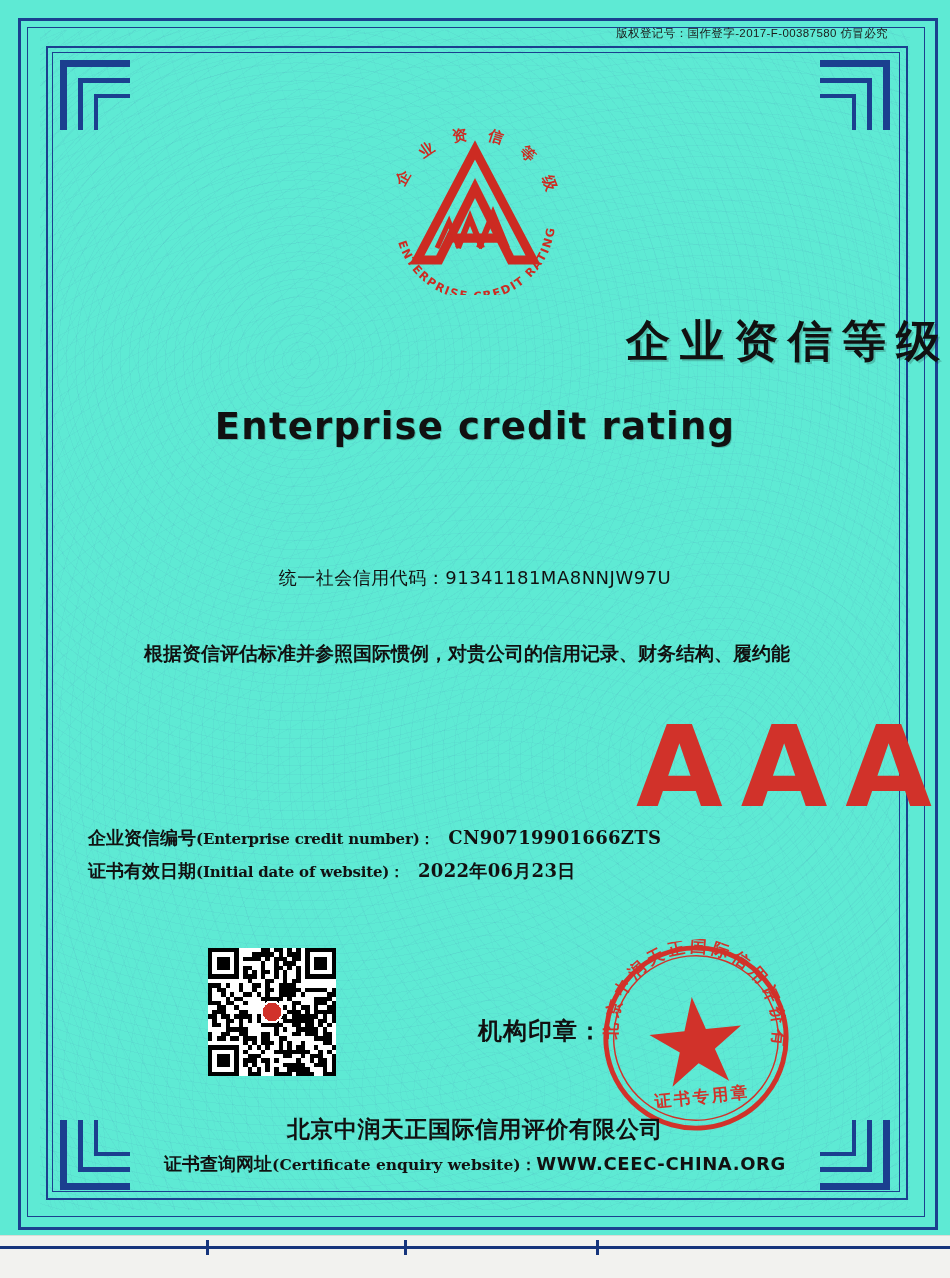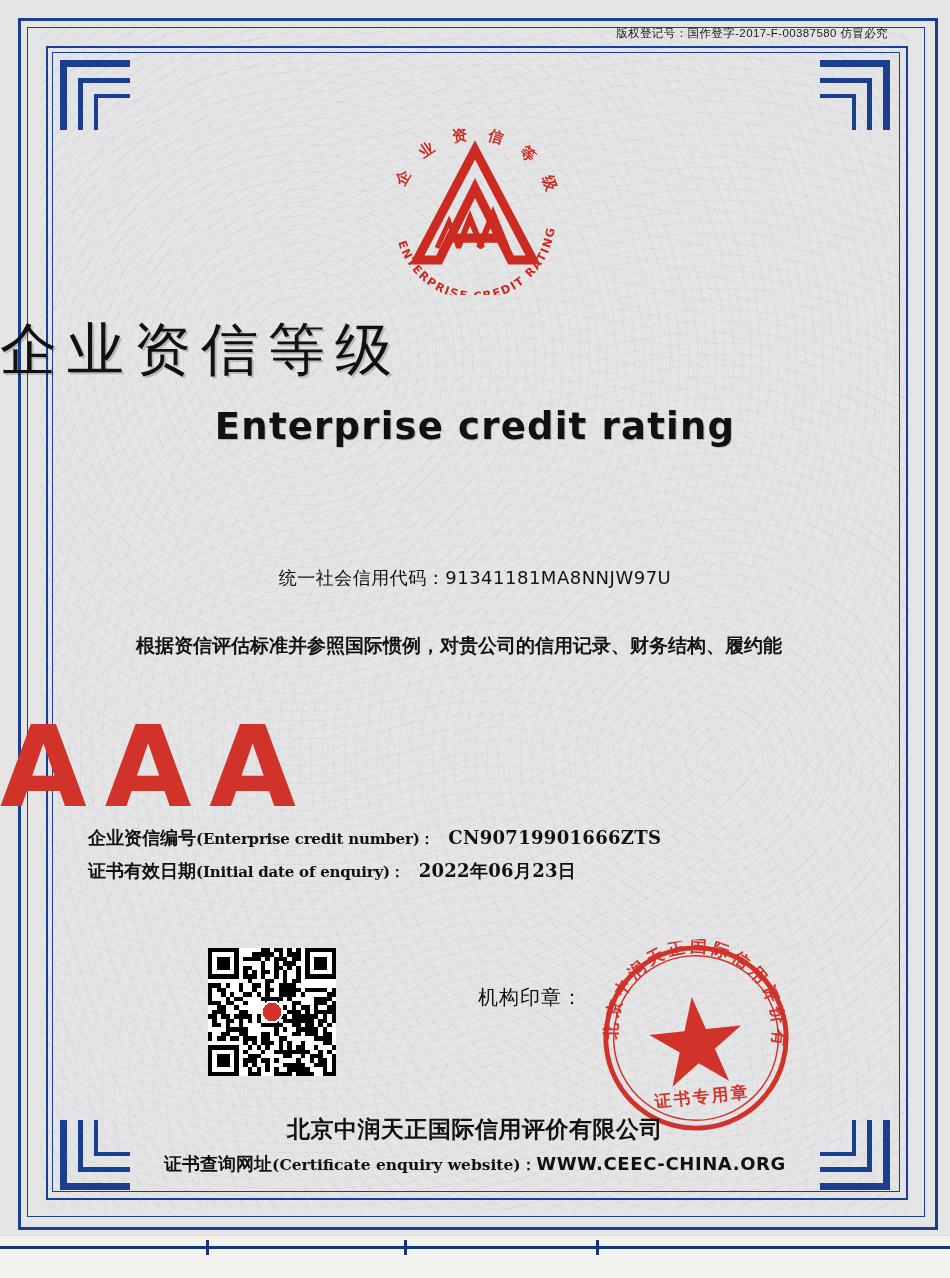--- a/index.html
+++ b/index.html
@@ -14,21 +14,21 @@
     position: relative;
     overflow: hidden;
   }
 
   
   .certificate {
     position: absolute;
     left: 0; top: 0;
     width: 950px;
     height: 1278px;
-    background: #e5e5e5;
+    background: #5eead4;
   }
   
   .guilloche {
     position: absolute;
     left: 40px; top: 30px;
     width: 870px; height: 1180px;
     background:
       repeating-radial-gradient(circle at 30% 28%, rgba(60,90,160,0.055) 0 1px, rgba(255,255,255,0) 1px 9px),
       repeating-radial-gradient(circle at 78% 62%, rgba(60,90,160,0.05) 0 1px, rgba(255,255,255,0) 1px 11px),
       repeating-radial-gradient(circle at 52% 90%, rgba(60,90,160,0.045) 0 1px, rgba(255,255,255,0) 1px 13px),
@@ -120,24 +120,24 @@
     left: 50%;
     top: 120px;
     transform: translateX(-50%);
     width: 200px; height: 175px;
   }
 
   
   .title-cn {
     position: absolute;
     left: 0; right: 0; top: 312px;
-    text-align: left;
+    text-align: right;
     font-family: "DejaVu Sans", "Liberation Sans", sans-serif;
-    font-weight: 400;
-    font-size: 57px;
+    font-weight: 700;
+    font-size: 44px;
     letter-spacing: 10px;
     color: #111;
     text-shadow: 2px 2px 0 rgba(0,0,0,0.18);
   }
   .title-en {
     position: absolute;
     left: 0; right: 0; top: 405px;
     text-align: center;
     font-family: "DejaVu Sans", "Liberation Sans", sans-serif;
     font-weight: 700;
@@ -171,28 +171,28 @@
     position: absolute;
     left: 92px; top: 622px;
     width: 768px;
     font-family: "DejaVu Serif", "Liberation Serif", serif;
     font-weight: 700;
     font-size: 19px;
     line-height: 46px;
     color: #111;
     text-align: justify;
   }
-  .body-text p { margin: 0; }
+  .body-text p { margin: 8px; }
   .body-text .indent { text-indent: 44px; }
 
   
   .grade {
     position: absolute;
     left: 0; right: 0; top: 700px;
-    text-align: left;
+    text-align: right;
     font-family: "DejaVu Sans", "Liberation Sans", sans-serif;
     font-weight: 700;
     font-size: 112px;
     letter-spacing: 18px;
     color: #d1322a;
     line-height: 1.2;
   }
 
   
   .details {
@@ -229,24 +229,24 @@
   .qr {
     position: absolute;
     left: 208px; top: 948px;
     width: 128px; height: 128px;
     background: #fff;
   }
 
   
   .seal-label {
     position: absolute;
-    left: 478px; top: 984px;
+    left: 478px; top: 1015px;
     font-family: "DejaVu Sans", "Liberation Sans", sans-serif;
-    font-size: 20px;
-    font-weight: 400;
+    font-size: 24px;
+    font-weight: 700;
     color: #111;
     letter-spacing: 1px;
   }
   .seal {
     position: absolute;
     left: 598px; top: 940px;
     width: 196px; height: 196px;
     transform: rotate(-6deg);
   }
 
@@ -359,21 +359,21 @@
   </div>
 
   <div class="grade">AAA</div>
 
   <div class="details">
     <div class="detail-row">
       <span class="detail-label"><span>企业资信编号</span><span class="en">(Enterprise credit number)：</span></span>
       <span class="detail-value">CN90719901666ZTS</span>
     </div>
     <div class="detail-row">
-      <span class="detail-label"><span>证书有效日期</span><span class="en">(Initial date of enquiry)：</span></span>
+      <span class="detail-label"><span>证书有效日期</span><span class="en">(Initial date of website)：</span></span>
       <span class="detail-value">2022年06月23日</span>
     </div>
   </div>
 
   <div class="qr">
     <svg id="qr-svg" viewBox="0 0 29 29" width="128" height="128" shape-rendering="crispEdges">
         <rect width="29" height="29" fill="#ffffff"></rect>
         <rect x="0" y="0" width="1" height="1" fill="#000"></rect>
         <rect x="1" y="0" width="1" height="1" fill="#000"></rect>
         <rect x="2" y="0" width="1" height="1" fill="#000"></rect>

